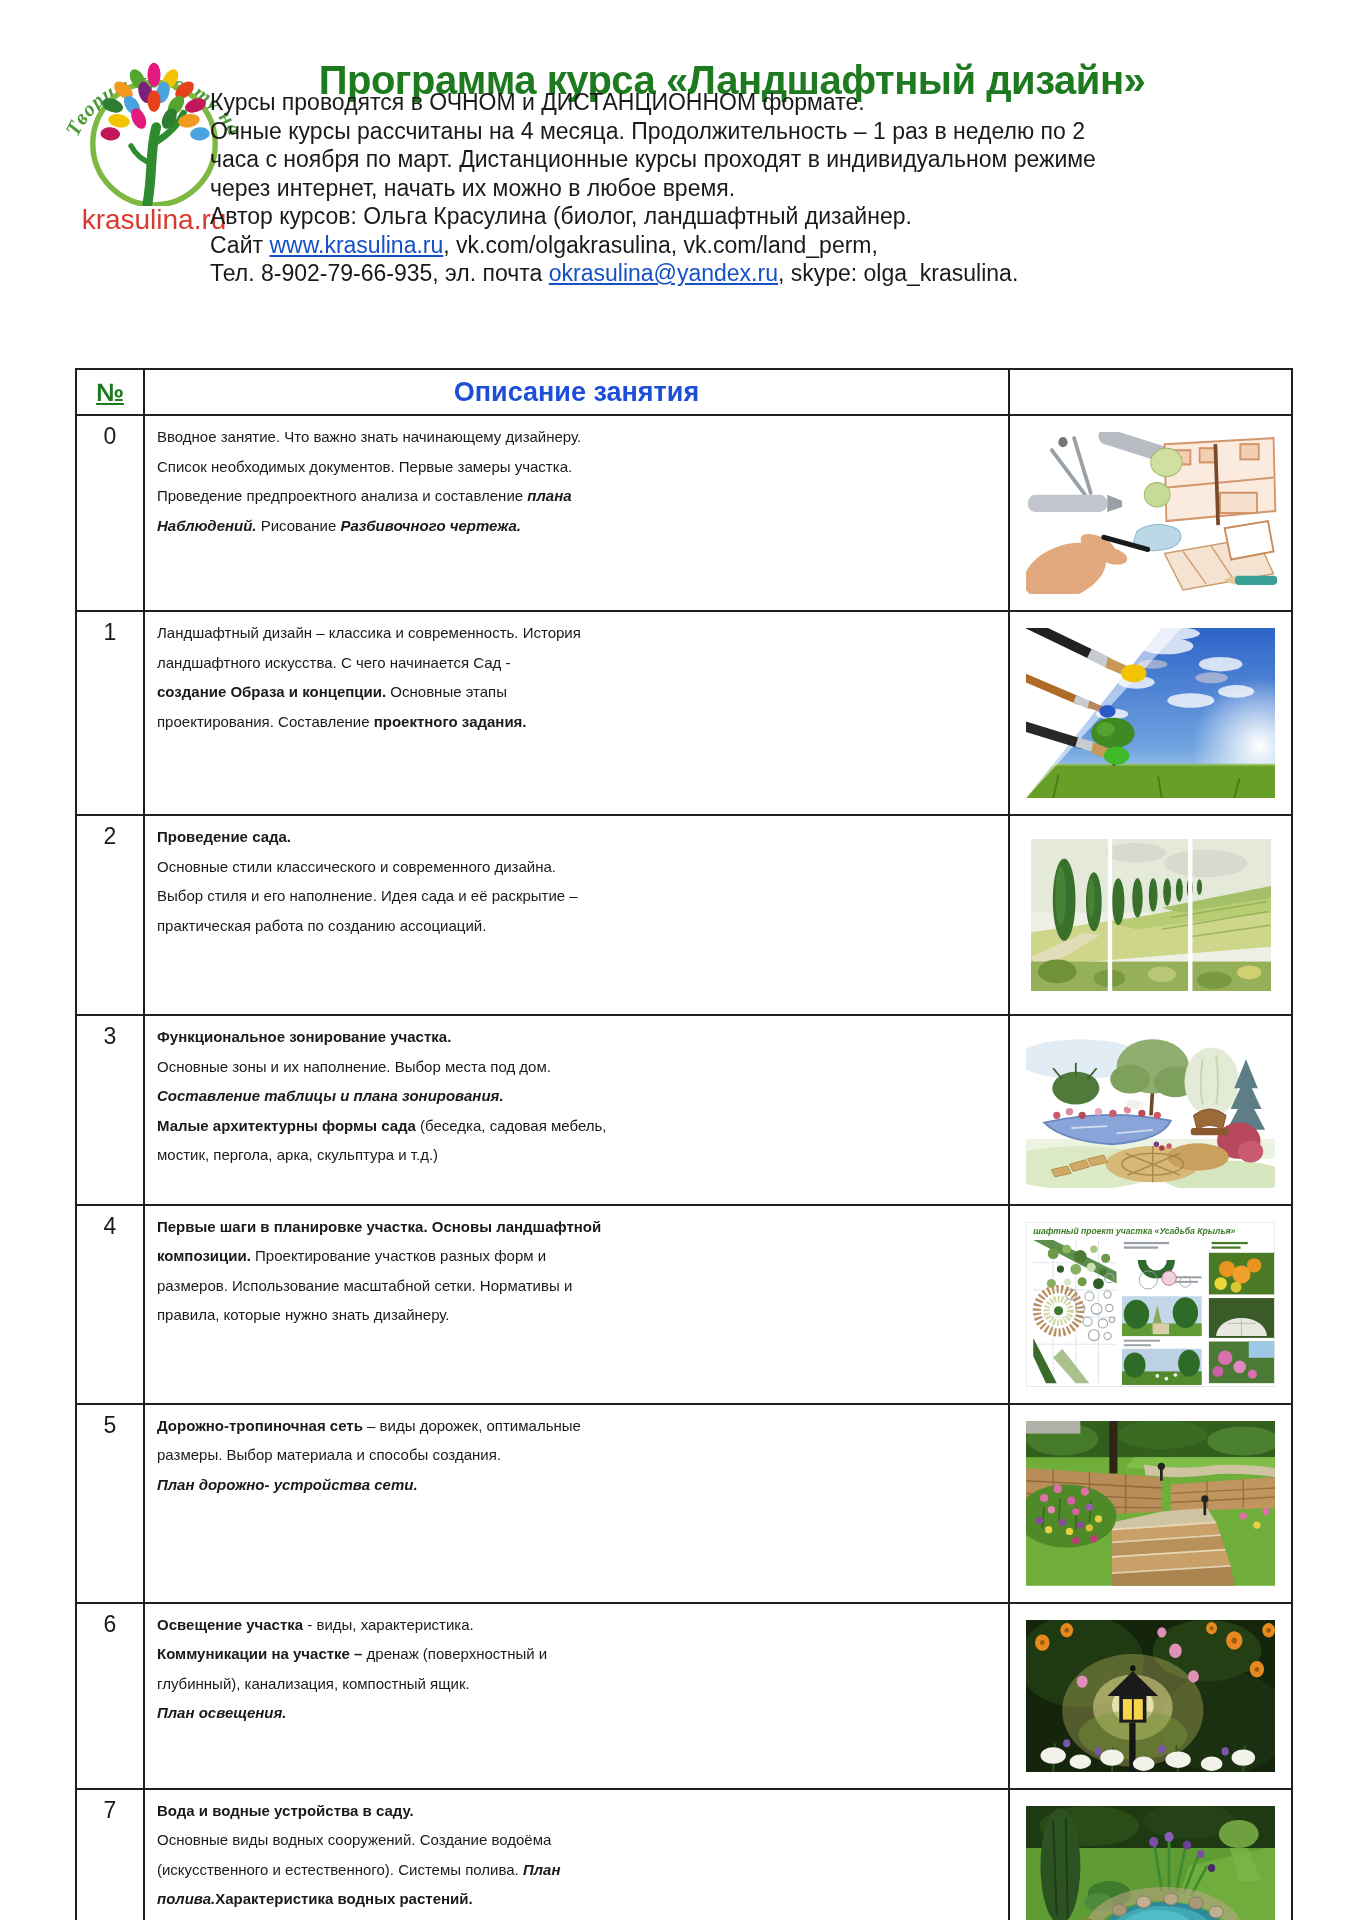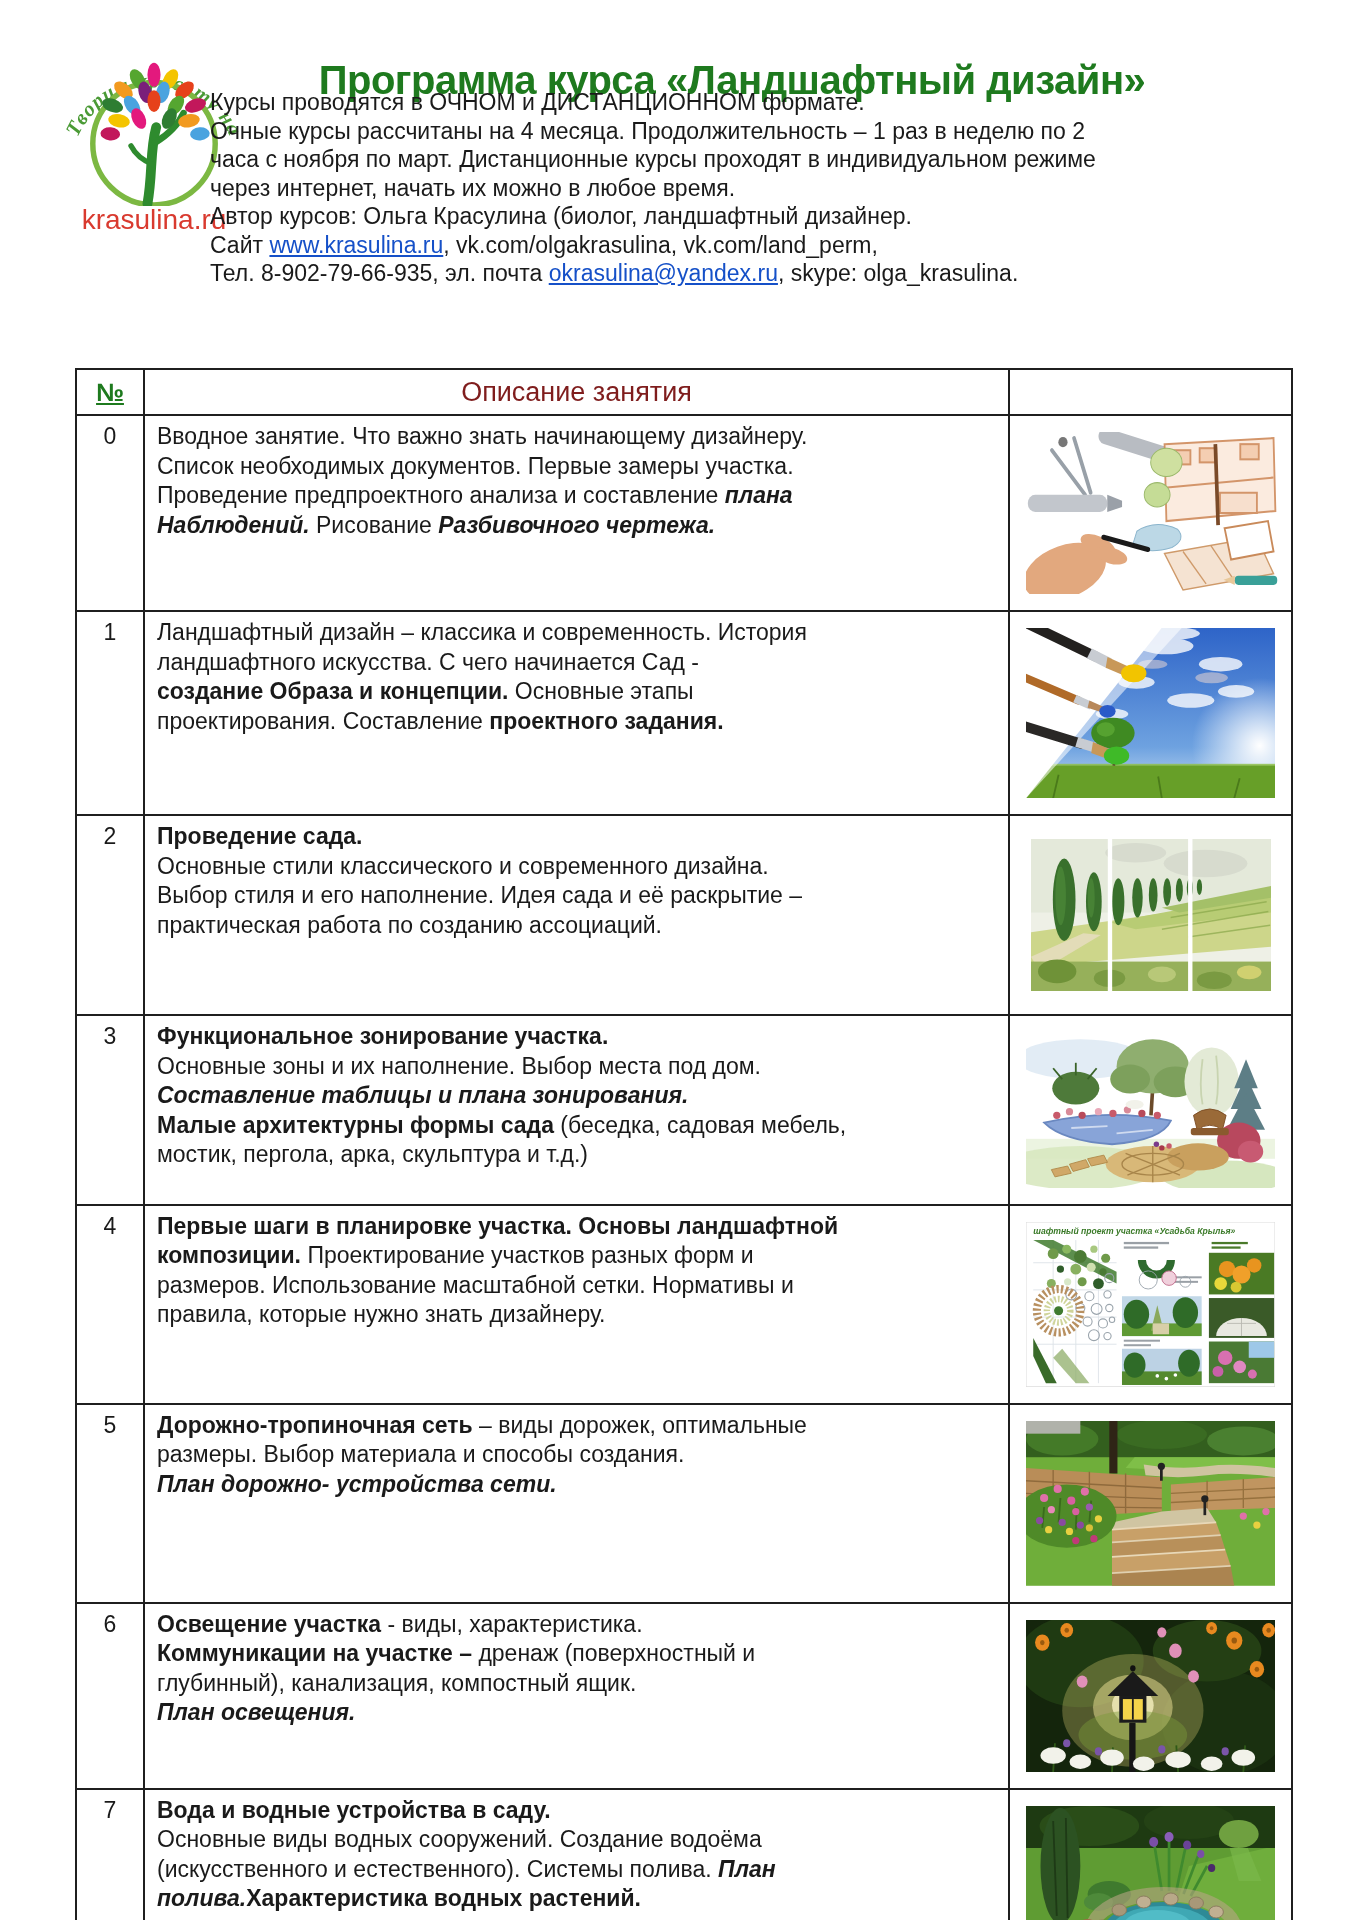--- a/index.html
+++ b/index.html
@@ -17,24 +17,24 @@
   .intro{
     position:absolute;left:210px;top:88px;width:990px;
     font-size:23px;line-height:28.5px;white-space:pre-line;
   }
   .intro a{color:var(--link-blue,#1550c8);text-decoration:underline;}
   
   .table-wrap{position:absolute;left:75px;top:368px;}
   table.course{border-collapse:collapse;table-layout:fixed;width:1206px;}
   table.course th, table.course td{border:2px solid #1f1f1f;}
   .th-num{width:64px;height:42px;font-size:25px;font-weight:bold;color:#1e7a1e;text-decoration:underline;text-align:center;}
-  .th-desc{width:861px;font-size:27px;font-weight:normal;color:#7f1d1d;text-align:center;}
+  .th-desc{width:861px;font-size:27px;font-weight:bold;color:#1d4ed8;text-align:center;}
   .th-img{width:279px;}
   .cell-num{text-align:center;vertical-align:top;padding-top:7px;font-size:23px;}
-  .cell-desc{vertical-align:top;padding:6px 12px 4px 12px;font-size:23px;line-height:29.5px;white-space:pre-line;}
+  .cell-desc{vertical-align:top;padding:6px 12px 4px 12px;font-size:15px;line-height:29.5px;white-space:pre-line;}
   .cell-desc .b{font-weight:bold;}
   .cell-desc .i{font-style:italic;}
   .cell-img{vertical-align:top;padding:16px;margin-left:44px;}
   .pic{width:100%;height:100%;overflow:hidden;}
   .pic svg{display:block;width:100%;height:100%;}
   tr.r0{height:170px;} tr.r1{height:190px;} tr.r2{height:175px;} tr.r3{height:185px;}
   tr.r4{height:185px;} tr.r5{height:185px;} tr.r6{height:185px;} tr.r7{height:188px;}
   tr.r0 .pic{width:254px;height:162px;margin:0 auto;}
   tr.r2 .pic{width:240px;height:152px;margin:7px auto;}
   tr.r6 .pic{width:100%;height:152px;}

